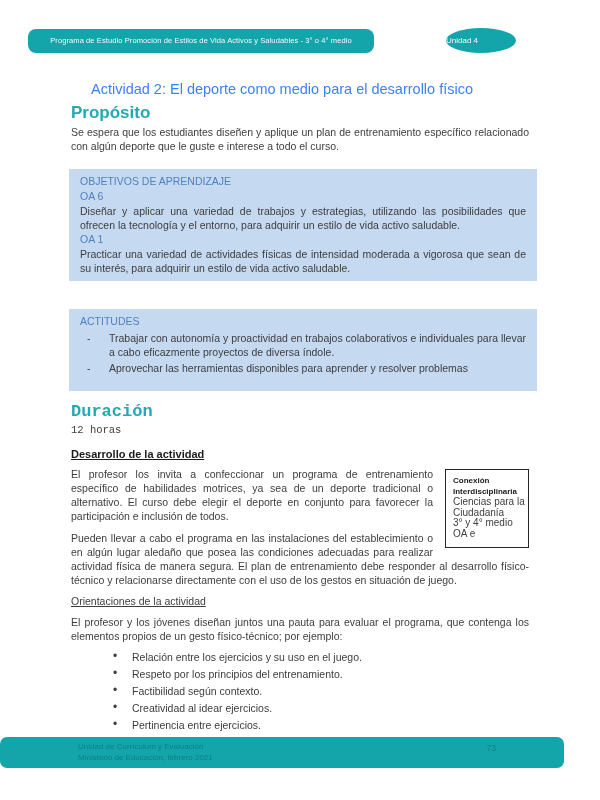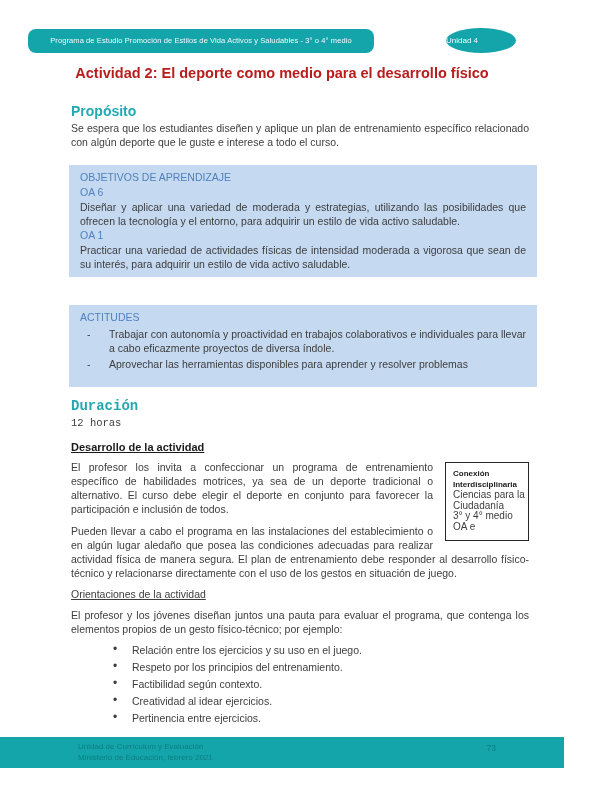--- a/index.html
+++ b/index.html
@@ -42,43 +42,43 @@
     border-radius: 50%;
     color: rgba(255,255,255,0.95);
     font-size: 8px;
     line-height: 25px;
     text-align: left;
   }
 
   
   .title {
     position: absolute;
-    top: 65px; left: 0; right: 0;
+    top: 81px; left: 0; right: 0;
     text-align: center;
-    color: #b91c1c;
+    color: #3b82f6;
     font-size: 14.5px;
-    font-weight: 700;
+    font-weight: 400;
   }
 
   
   .content {
     position: absolute;
     top: 103px;
     left: 71px;
     width: 458px;
   }
   .body {
     font-size: 10.5px;
     line-height: 14px;
     color: #3d3d3d;
   }
   .just { text-align: justify; }
   .teal-heading {
     color: #23a9b1;
-    font-size: 14px;
+    font-size: 17px;
     font-weight: 700;
     margin-bottom: 2px;
   }
   .bold-heading {
     color: #1a1a1a;
     font-size: 11px;
     font-weight: 700;
   }
   .underline-heading {
     color: #3d3d3d;
@@ -154,20 +154,21 @@
     font-size: 12px;
   }
 
   
   .footer {
     position: absolute;
     left: 0; right: 0;
     top: 737px;
     height: 31px;
     background: #14a5aa;
+    border-radius: 7px;
   }
   .footer-left {
     position: absolute;
     left: 78px; top: 5px;
     color: #0d7e83;
     font-size: 8px;
     line-height: 10.5px;
   }
   .footer-page {
     position: absolute;
@@ -191,21 +192,21 @@
   <div class="content">
 
     <div>
       <div class="teal-heading">Propósito</div>
       <p class="body just">Se espera que los estudiantes diseñen y aplique un plan de entrenamiento específico relacionado con algún deporte que le guste e interese a todo el curso.</p>
     </div>
 
     <div class="bluebox" style="margin-top:16px;">
       <div class="blue-heading">OBJETIVOS DE APRENDIZAJE</div>
       <div class="blue-heading">OA 6</div>
-      <p class="body just">Diseñar y aplicar una variedad de moderada y estrategias, utilizando las posibilidades que ofrecen la tecnología y el entorno, para adquirir un estilo de vida activo saludable.</p>
+      <p class="body just">Diseñar y aplicar una variedad de trabajos y estrategias, utilizando las posibilidades que ofrecen la tecnología y el entorno, para adquirir un estilo de vida activo saludable.</p>
       <div class="blue-heading">OA 1</div>
       <p class="body just">Practicar una variedad de actividades físicas de intensidad moderada a vigorosa que sean de su interés, para adquirir un estilo de vida activo saludable.</p>
     </div>
 
     <div class="bluebox actitudes" style="margin-top:28px;">
       <div class="blue-heading">ACTITUDES</div>
       <div class="dash-item">
         <span class="dash">-</span>
         <p class="body just">Trabajar con autonomía y proactividad en trabajos colaborativos e individuales para llevar a cabo eficazmente proyectos de diversa índole.</p>
       </div>

